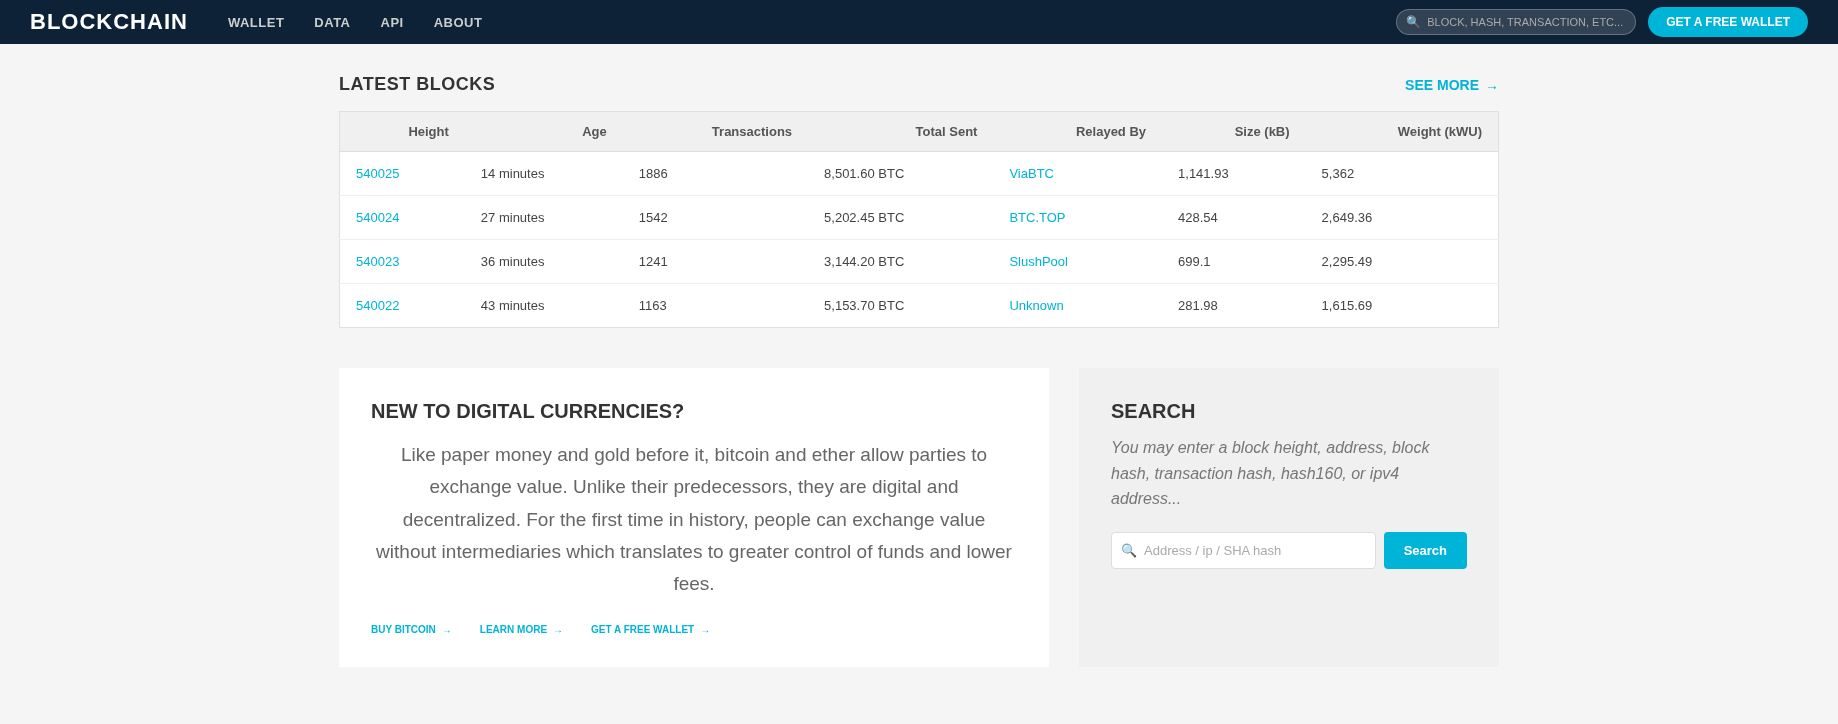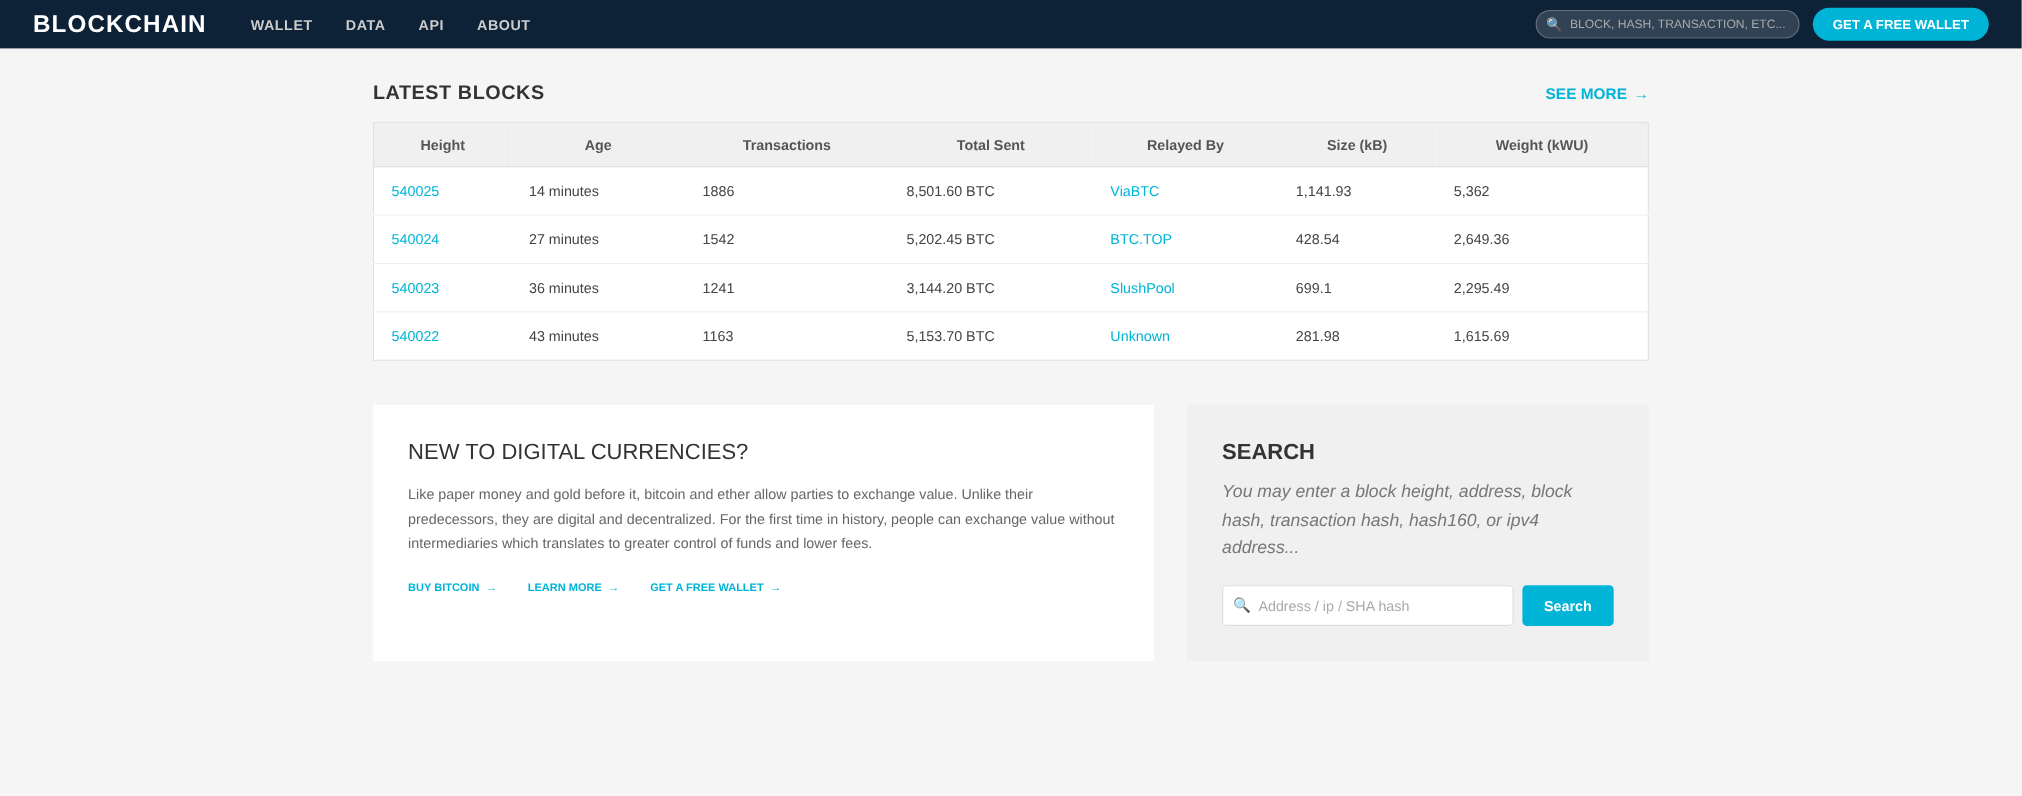--- a/index.html
+++ b/index.html
@@ -106,21 +106,21 @@
     
     .blocks-table {
       width: 100%;
       background: #fff;
       border-collapse: collapse;
       border: 1px solid #e0e0e0;
     }
     .blocks-table th {
       background: #f0f0f0;
       padding: 12px 16px;
-      text-align: center;
+      text-align: right;
       font-size: 13px;
       font-weight: 600;
       color: #555;
       border-bottom: 1px solid #ddd;
     }
     .blocks-table td {
       padding: 14px 16px;
       font-size: 13px;
       color: #444;
       border-bottom: 1px solid #eee;
@@ -134,29 +134,30 @@
       gap: 30px;
       margin-top: 40px;
     }
     .new-to-crypto {
       flex: 1;
       background: #fff;
       padding: 32px;
     }
     .new-to-crypto h2 {
       font-size: 20px;
-      font-weight: 400;
+      font-weight: 700;
       color: #333;
       margin-bottom: 16px;
     }
     .new-to-crypto p {
-      font-size: 13px;
+      font-size: 19px;
       color: #666;
       line-height: 1.7;
       margin-bottom: 24px;
+      text-align: center;
     }
     .cta-links {
       display: flex;
       gap: 28px;
     }
     .cta-link {
       color: #00b4d8;
       font-size: 10px;
       font-weight: 700;
       text-decoration: none;

